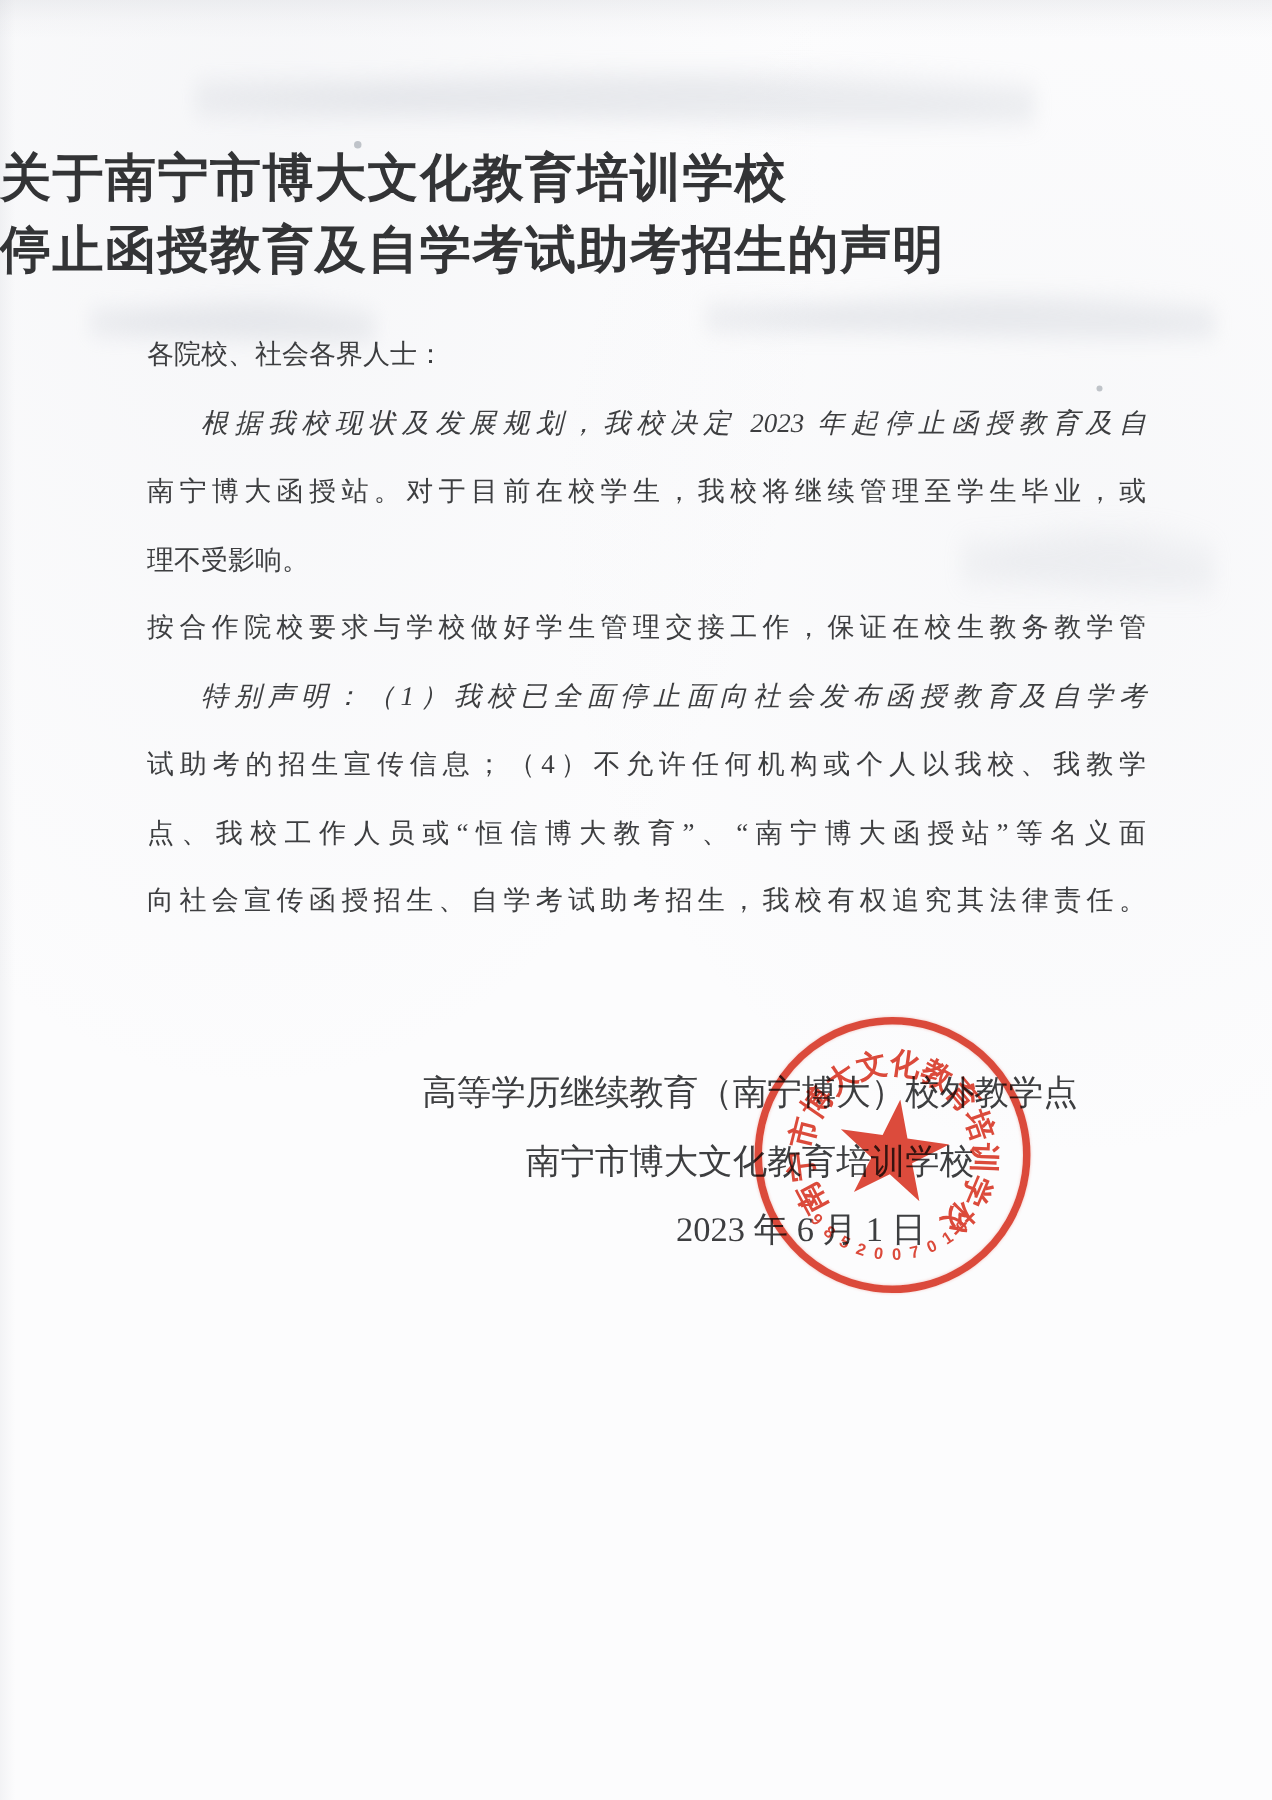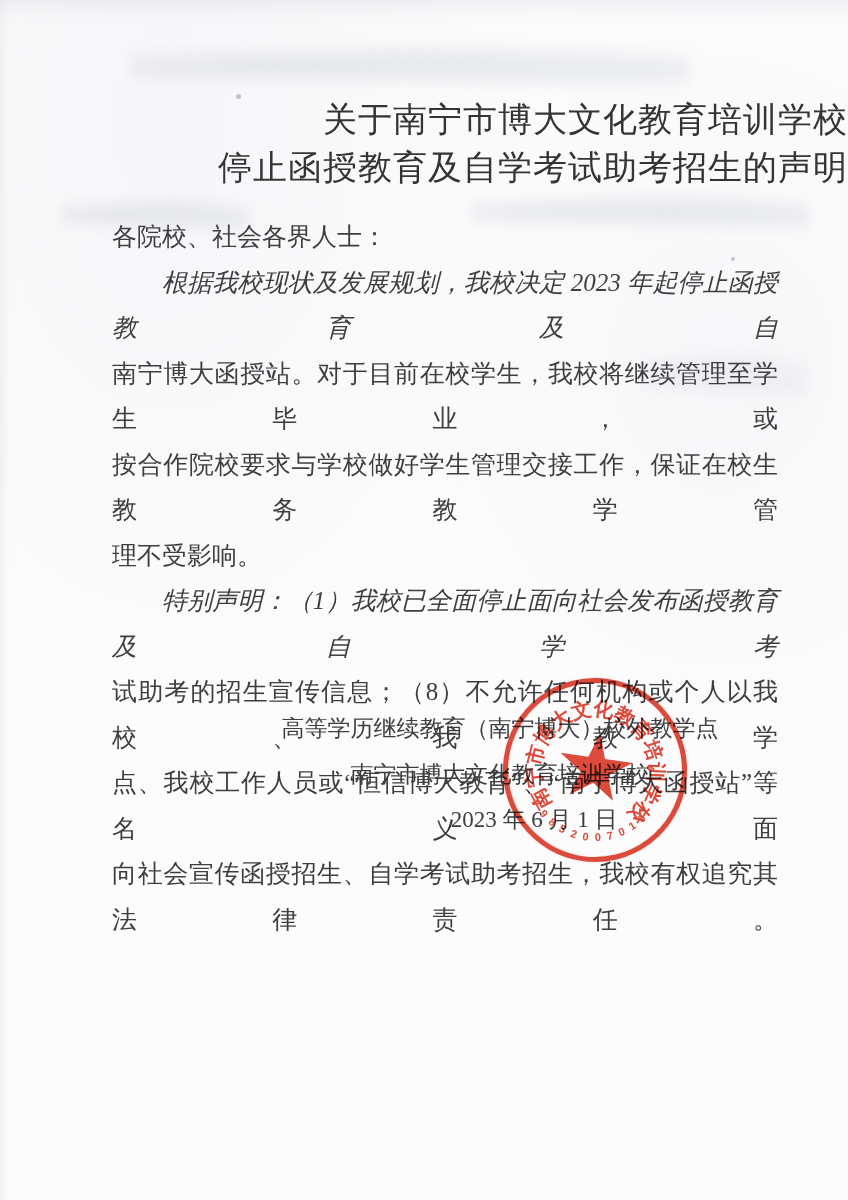--- a/index.html
+++ b/index.html
@@ -33,33 +33,33 @@
   .ghost.g2{left:470px;top:192px;width:340px;height:40px;}
   .ghost.g3{left:60px;top:196px;width:190px;height:38px;}
   .ghost.g4{left:640px;top:345px;width:170px;height:60px;opacity:.2;}
   .speck{position:absolute;background:#9aa0a8;border-radius:50%;opacity:.6;}
   .speck.s1{left:236px;top:94px;width:5px;height:5px;}
   .speck.s2{left:731px;top:257px;width:4px;height:4px;}
 
   .title{
     position:absolute;
     left:0;right:0;top:96px;
-    text-align:right;
-    font-weight:normal;
+    text-align:left;
+    font-weight:bold;
     font-size:34px;
     line-height:48px;
     letter-spacing:1px;
     color:#333436;
   }
   .bodytext{
     position:absolute;
-    left:112px;
+    left:98px;
     width:666px;
     top:214px;
-    font-size:25px;
+    font-size:18px;
     line-height:45.5px;
     color:#3d3e40;
   }
   .line{display:block;white-space:nowrap;}
   .line.full{
     white-space:normal;
     text-align:justify;
     text-align-last:justify;
   }
   .line.indent{text-indent:2em;font-style:italic;}
@@ -128,24 +128,24 @@
 
   <div class="title">
     <div>关于南宁市博大文化教育培训学校</div>
     <div>停止函授教育及自学考试助考招生的声明</div>
   </div>
 
   <div class="bodytext">
     <span class="line">各院校、社会各界人士：</span>
     <span class="line full indent">根据我校现状及发展规划，我校决定 2023 年起停止函授教育及自</span>
     <span class="line full">南宁博大函授站。对于目前在校学生，我校将继续管理至学生毕业，或</span>
+    <span class="line">理不受影响。</span>
     <span class="line full">按合作院校要求与学校做好学生管理交接工作，保证在校生教务教学管</span>
-    <span class="line">理不受影响。</span>
     <span class="line full indent">特别声明：（1）我校已全面停止面向社会发布函授教育及自学考</span>
-    <span class="line full">试助考的招生宣传信息；（8）不允许任何机构或个人以我校、我教学</span>
+    <span class="line full">试助考的招生宣传信息；（4）不允许任何机构或个人以我校、我教学</span>
     <span class="line full">点、我校工作人员或“恒信博大教育”、“南宁博大函授站”等名义面</span>
     <span class="line full">向社会宣传函授招生、自学考试助考招生，我校有权追究其法律责任。</span>
   </div>
 
   <div class="signature">
     <div>高等学历继续教育（南宁博大）校外教学点</div>
     <div>南宁市博大文化教育培训学校</div>
     <div class="date-line">2023 年 6 月 1 日</div>
   </div>
 

